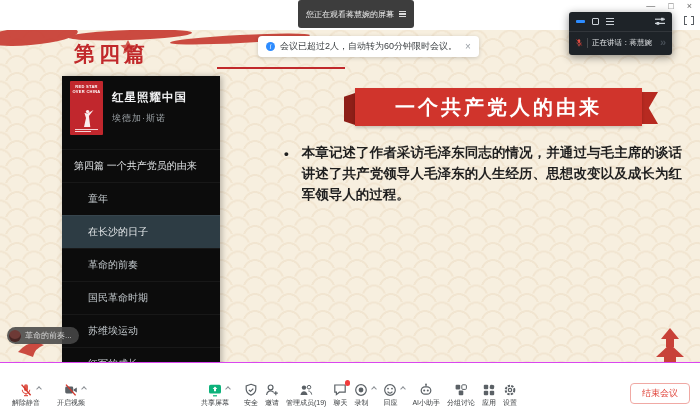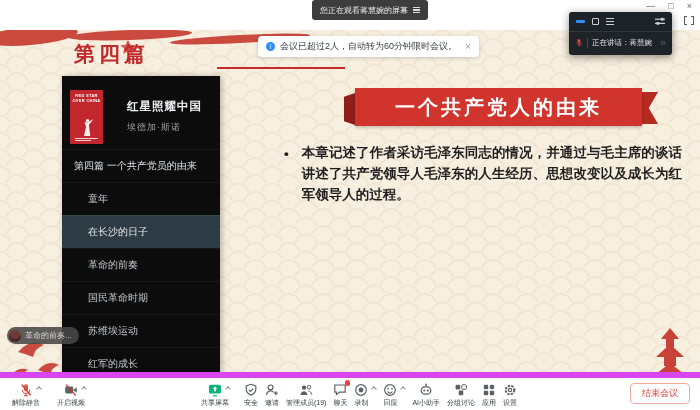--- a/index.html
+++ b/index.html
@@ -1,20 +1,20 @@
 <!DOCTYPE html>
 <html><head>
 <meta charset="utf-8">
 <style>
   * { margin:0; padding:0; box-sizing:border-box; }
   body { font-family:"Liberation Sans","DejaVu Sans",sans-serif; background:#fff; }
   .app { position:relative; width:700px; height:410px; overflow:hidden; background:#fff; }
 
   
-  .top-pill { position:absolute; left:312px; top:0; height:20px; background:rgba(45,45,45,.92);
+  .top-pill { position:absolute; left:298px; top:0; height:28px; background:rgba(45,45,45,.92);
     color:#eee; font-size:8px; display:flex; align-items:center; gap:5px; padding:0 8px;
     border-radius:3px; z-index:60; }
   .pill-burger { display:flex; flex-direction:column; gap:1.5px; }
   .pill-burger i { display:block; width:7px; height:1.2px; background:#ddd; }
   .win-controls { position:absolute; right:8px; top:1px; display:flex; gap:13px; color:#6b6b6b;
     font-size:9px; z-index:60; }
   .win-controls span { cursor:default; }
 
   
   .meeting-bar { position:absolute; left:0; top:13px; width:100%; height:17px; background:#fff;
@@ -44,21 +44,21 @@
   .notification { position:absolute; left:258px; top:6px; height:21px; background:#fff;
     border-radius:4px; box-shadow:0 1px 4px rgba(0,0,0,.18); display:flex; align-items:center;
     gap:5px; padding:0 8px; font-size:9px; color:#3c4043; z-index:20; white-space:nowrap; }
   .n-info { width:9px; height:9px; border-radius:50%; background:#2d8cff; color:#fff; font-size:6.5px;
     font-style:italic; display:flex; align-items:center; justify-content:center; flex:none; }
   .n-close { color:#9aa0a6; font-size:10px; margin-left:3px; cursor:default; }
 
   
   .sidebar { position:absolute; left:62px; top:46px; width:158px; height:301px; background:#0c0c0c;
     overflow:hidden; box-shadow:2px 0 6px rgba(0,0,0,.25); }
-  .book { display:flex; gap:24px; padding:14px 8px 8px 8px; height:73px; }
+  .book { display:flex; gap:9px; padding:5px 8px 8px 8px; height:73px; }
   .cover { width:33px; height:54px; background:#c1272d; border-radius:1px; position:relative;
     flex:none; padding-top:3px; }
   .cover-t { color:#fff; font-size:4px; font-weight:bold; text-align:center; letter-spacing:.3px; line-height:1.3; }
   .cover svg { position:absolute; left:4px; bottom:6px; }
   .cover-lines { position:absolute; left:5px; bottom:2px; width:23px; }
   .cover-lines i { display:block; height:.8px; background:rgba(255,255,255,.8); margin-bottom:1px; }
   .bookmeta { padding-top:9px; }
   .booktitle { color:#f2f3f4; font-size:11.5px; font-weight:bold; letter-spacing:1px; }
   .bookauthor { color:#9aa0a4; font-size:9px; margin-top:7px; letter-spacing:1px; }
   .toc-item { height:33px; display:flex; align-items:center; font-size:10px; color:#c3c9cd;
@@ -101,22 +101,22 @@
   .fp-bottom { height:21px; display:flex; align-items:center; gap:4px; padding:0 6px; }
   .fp-div { width:1px; height:10px; background:rgba(255,255,255,.18); }
   .fp-talk { color:#e3e6e8; font-size:7.5px; white-space:nowrap; }
   .fp-chev { color:#474e56; font-size:11px; font-weight:bold; line-height:1; }
   .brk { position:absolute; right:6px; top:16px; width:10px; height:9px; display:flex;
     justify-content:space-between; z-index:70; }
   .brk i { display:block; width:3px; height:9px; border:1.2px solid #585d63; }
   .brk i:first-child { border-right:none; } .brk i:last-child { border-left:none; }
 
   
-  .toolbar { position:absolute; left:0; bottom:0; width:700px; height:38px; background:#fff;
-    border-top:6px solid #d946ef; z-index:50; }
+  .toolbar { position:absolute; left:0; bottom:0; width:700px; height:48px; background:#fff;
+    border-top:1px solid #d946ef; z-index:50; }
   .tb-group-left { position:absolute; left:12px; bottom:2px; display:flex; gap:17px; }
   .tb-group-center { position:absolute; left:201px; bottom:2px; display:flex; gap:7px; }
   .tb-item { display:flex; flex-direction:column; align-items:center; cursor:default; position:relative; }
   .tb-ico { height:15px; display:flex; align-items:center; position:relative; }
   .tb-label { font-size:7px; color:#3d4043; white-space:nowrap; margin-top:1px; }
   .caret { position:absolute; right:-8px; top:5px; width:4px; height:4px;
     border-left:1.1px solid #8a8f94; border-top:1.1px solid #8a8f94; transform:rotate(45deg); }
   .chat-badge { position:absolute; right:-3px; top:-2px; width:5.5px; height:5.5px;
     border-radius:50%; background:#f23c3c; }
   .end-btn { position:absolute; right:10px; bottom:6px; padding:3px 11px; font-size:9px;

